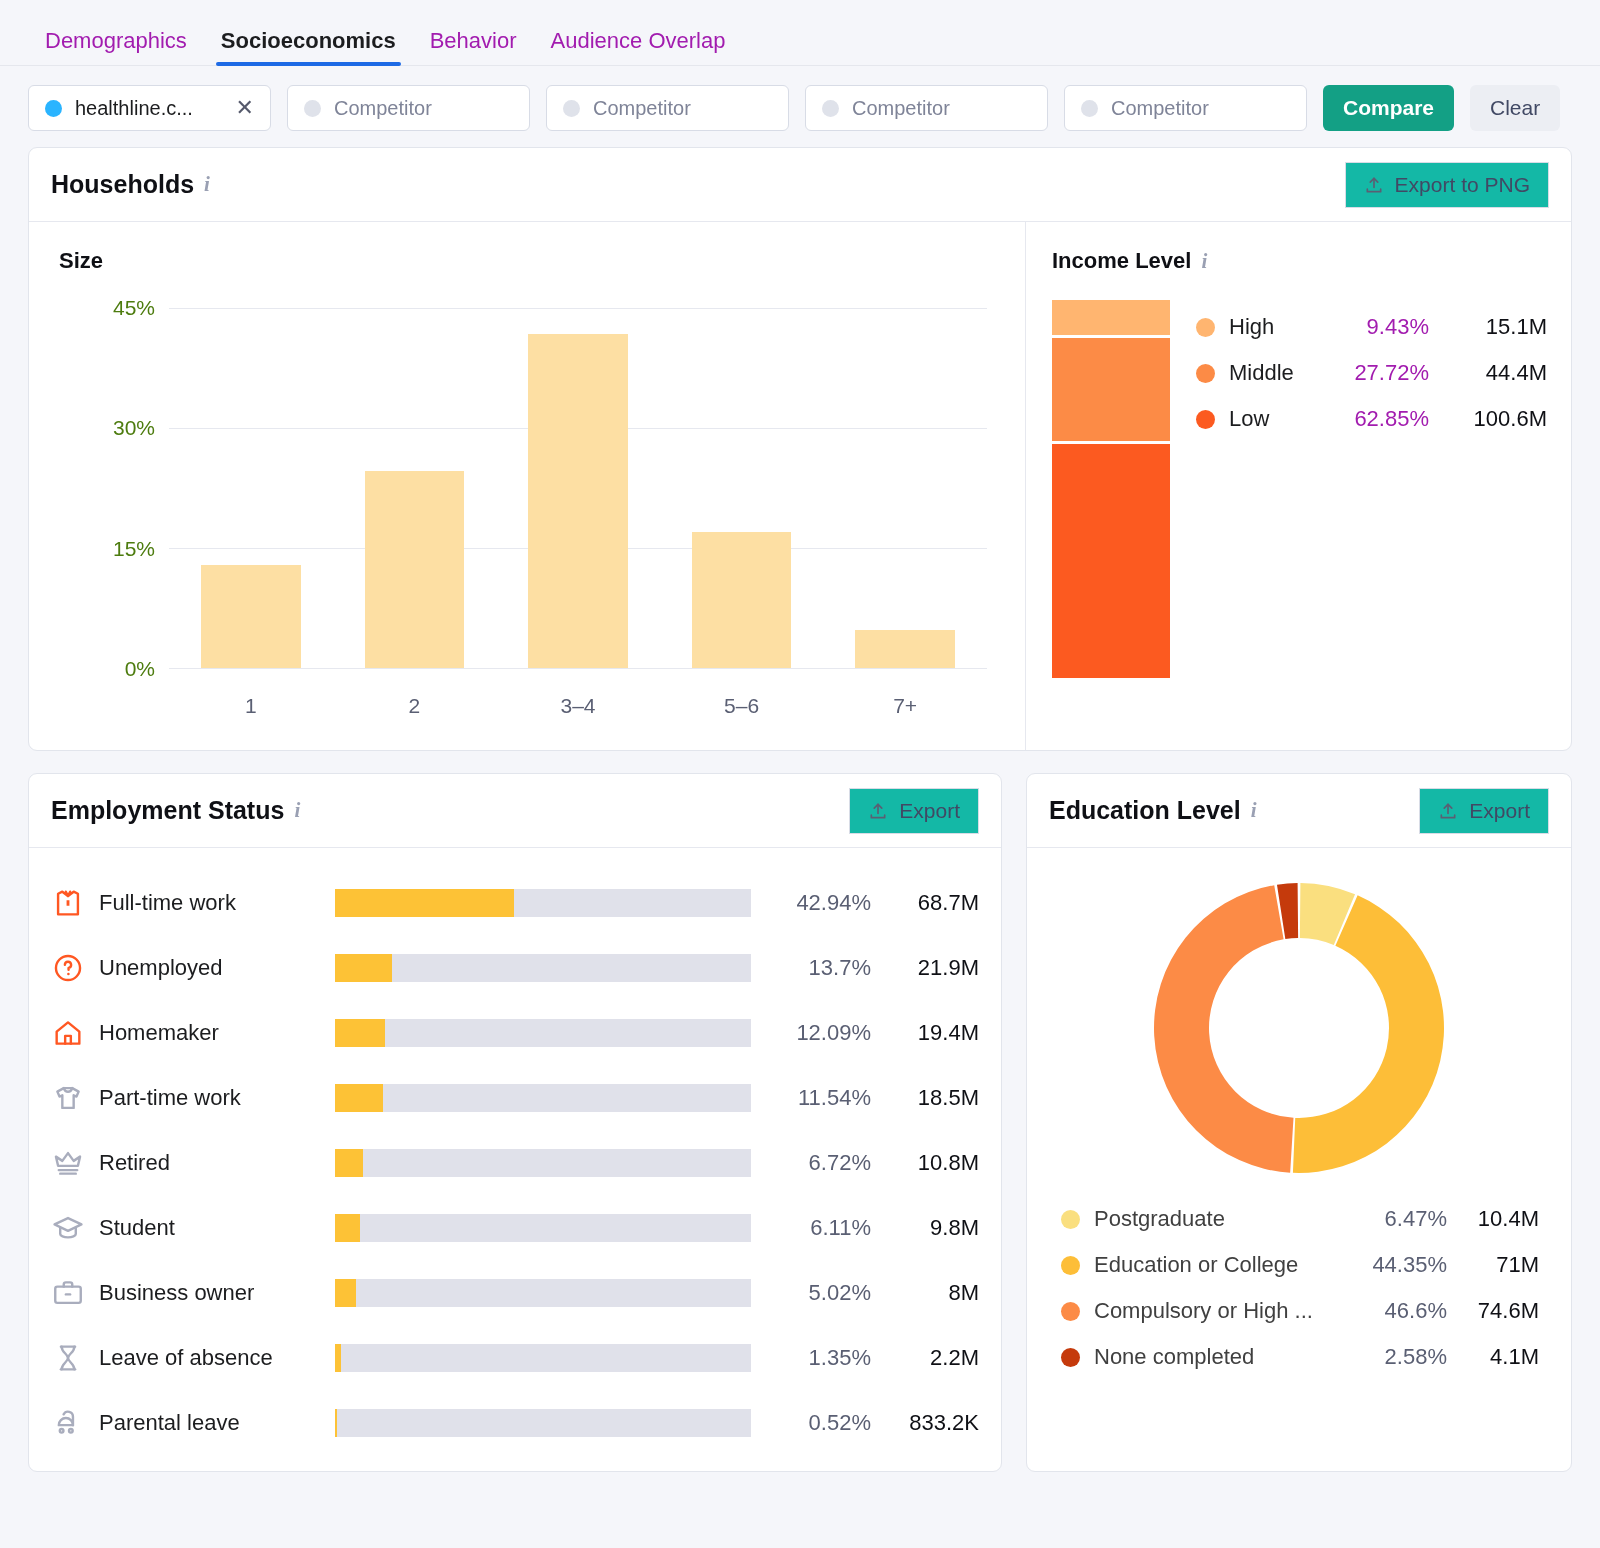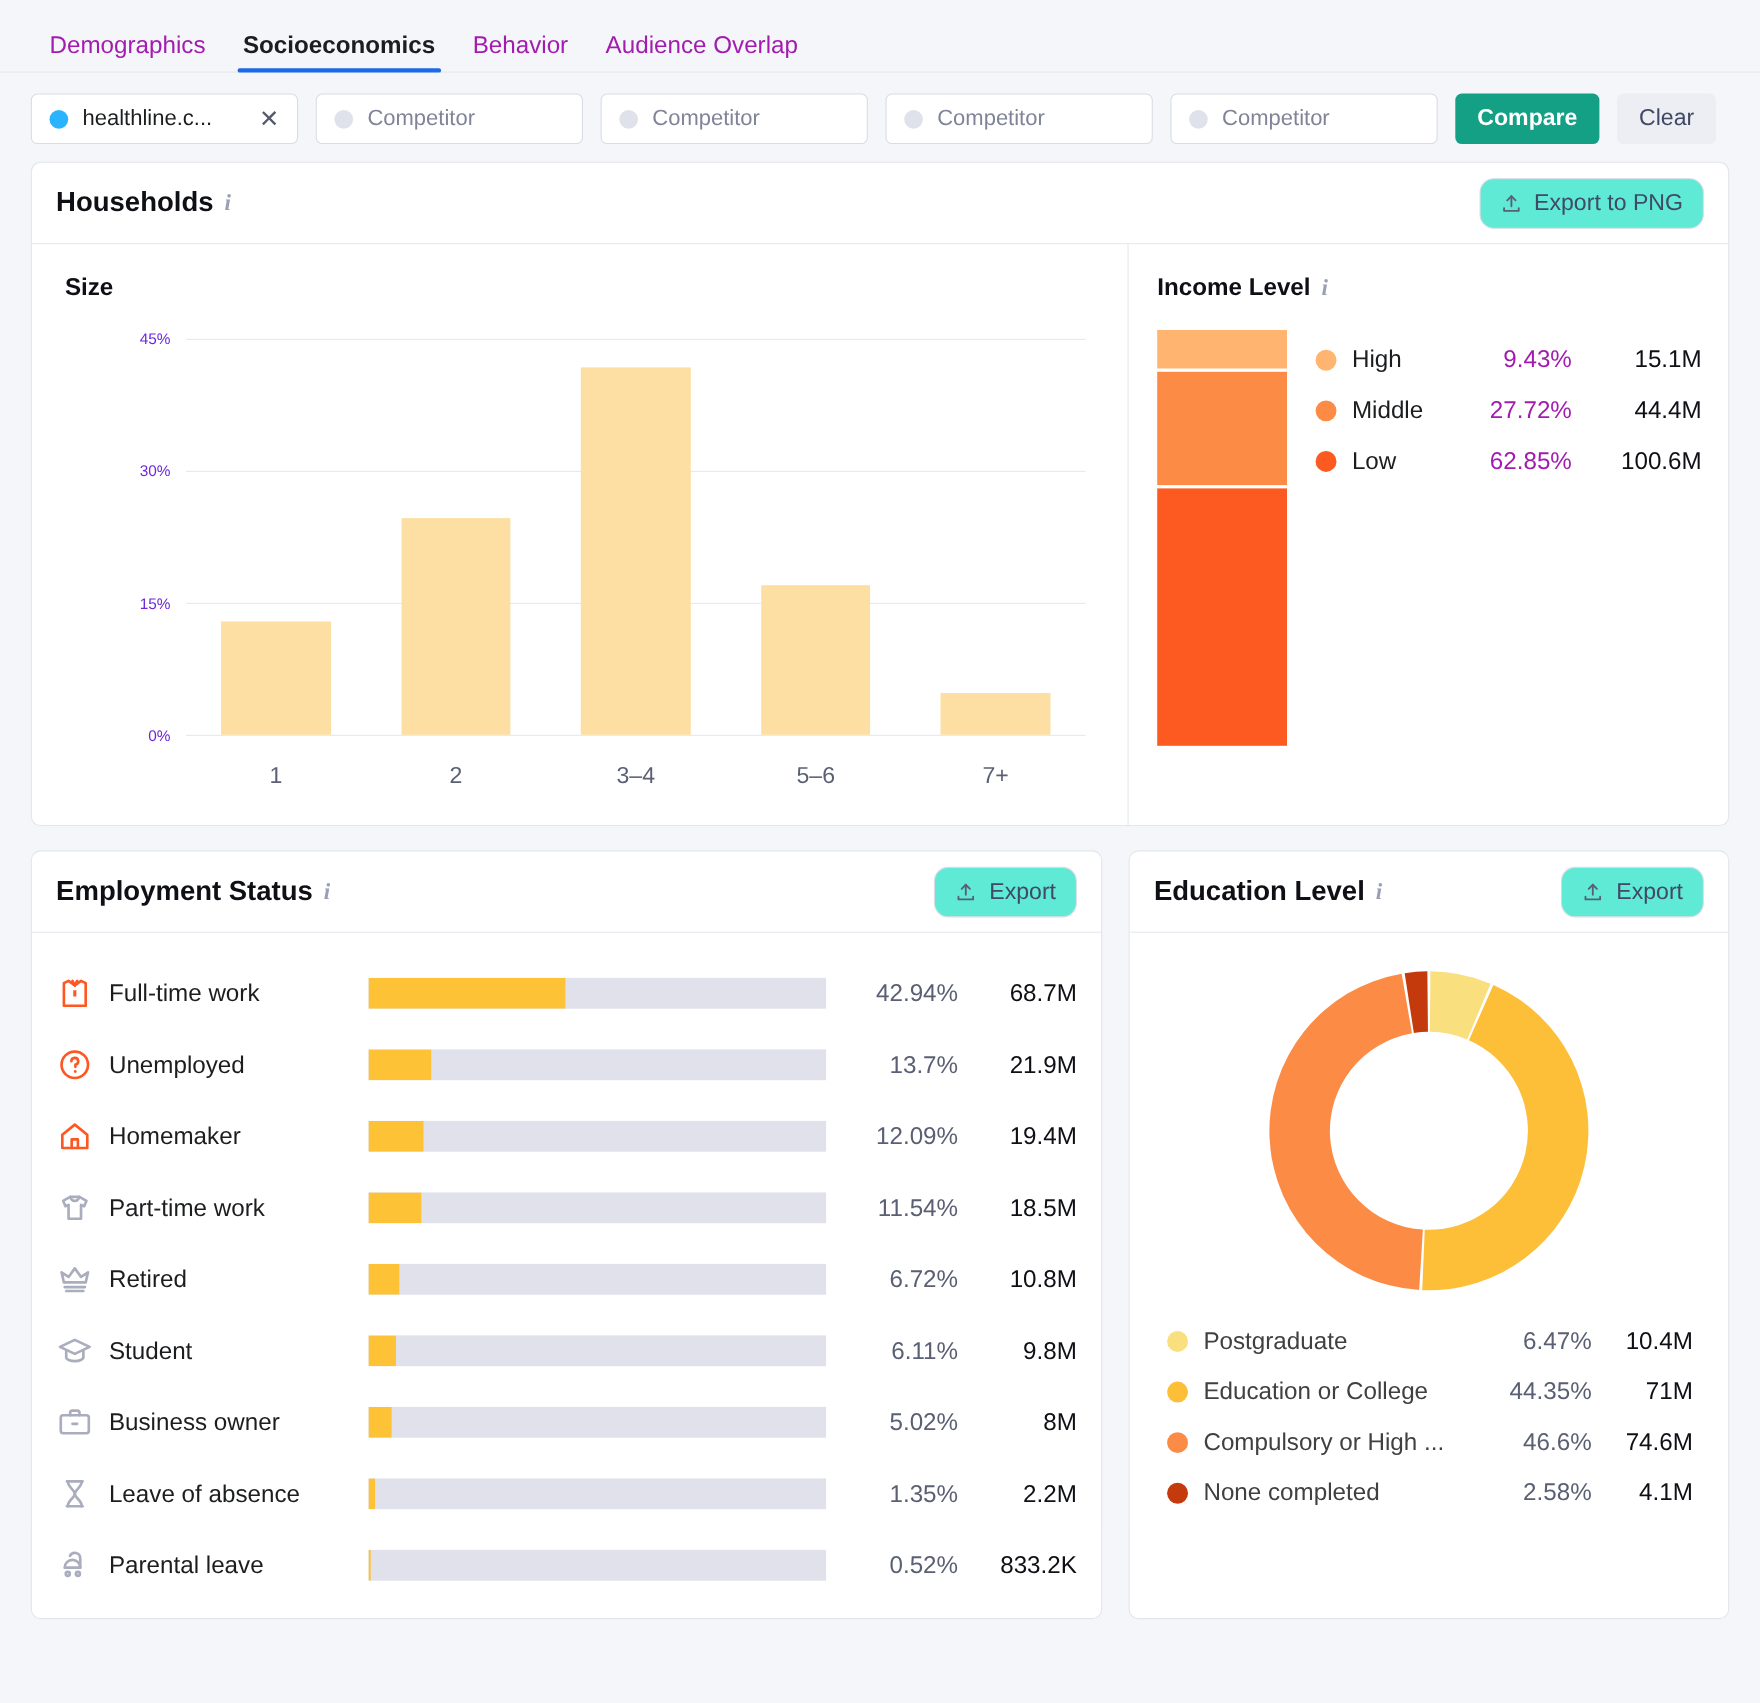--- a/index.html
+++ b/index.html
@@ -113,22 +113,22 @@
   .info-i {
     font-family: "Liberation Serif", serif;
     font-style: italic;
     font-size: 21px;
     color: #9aa0b3;
     cursor: pointer;
   }
   .btn-export {
     display: inline-flex; align-items: center; gap: 11px;
     height: 46px; padding: 0 18px;
-    border: 1px solid #d8dce6; border-radius: 13px;
-    background: #5eead4; color: #414964;
+    border: 1px solid #d8dce6; border-radius: 0;
+    background: #14b8a6; color: #414964;
     font-size: 21px;
     font-family: "Liberation Sans", sans-serif;
     cursor: pointer;
   }
   .upload-ico { width: 20px; height: 20px; display: block; }
 
   
   .households {
     margin: 16px 28px 0 28px;
   }
@@ -138,21 +138,21 @@
   .sub-title { font-size: 22px; font-weight: bold; color: #0f1015; margin: 0 0 10px 0; }
   .sub-title.with-i { display: flex; align-items: center; gap: 10px; }
 
   
   .barchart { position: relative; height: 440px; margin-top: 16px; }
   .plot { position: absolute; left: 110px; right: 10px; top: 18px; bottom: 62px; }
   .gridline { position: absolute; left: 0; right: 0; height: 1px; background: #e6e8ef; }
   .ytick {
     position: absolute; right: calc(100% + 14px);
     transform: translateY(-50%);
-    font-size: 14px; color: #6d28d9; white-space: nowrap; text-align: center;
+    font-size: 21px; color: #4d7c0f; white-space: nowrap; text-align: center;
   }
   .bars { position: absolute; left: 0; right: 0; bottom: 0; top: 0; display: flex; align-items: flex-end; }
   .barcol { flex: 1; display: flex; flex-direction: column; align-items: center; justify-content: flex-end; height: 100%; }
   .bar { width: 61%; background: #fddfa3; }
   .xlabels { position: absolute; left: 110px; right: 10px; bottom: 12px; display: flex; }
   .xlab { flex: 1; text-align: center; font-size: 21px; color: #5a5f73; }
 
   
   .income-wrap { display: flex; gap: 26px; margin-top: 26px; }
   .stack { width: 118px; height: 378px; display: flex; flex-direction: column; gap: 3px; }

